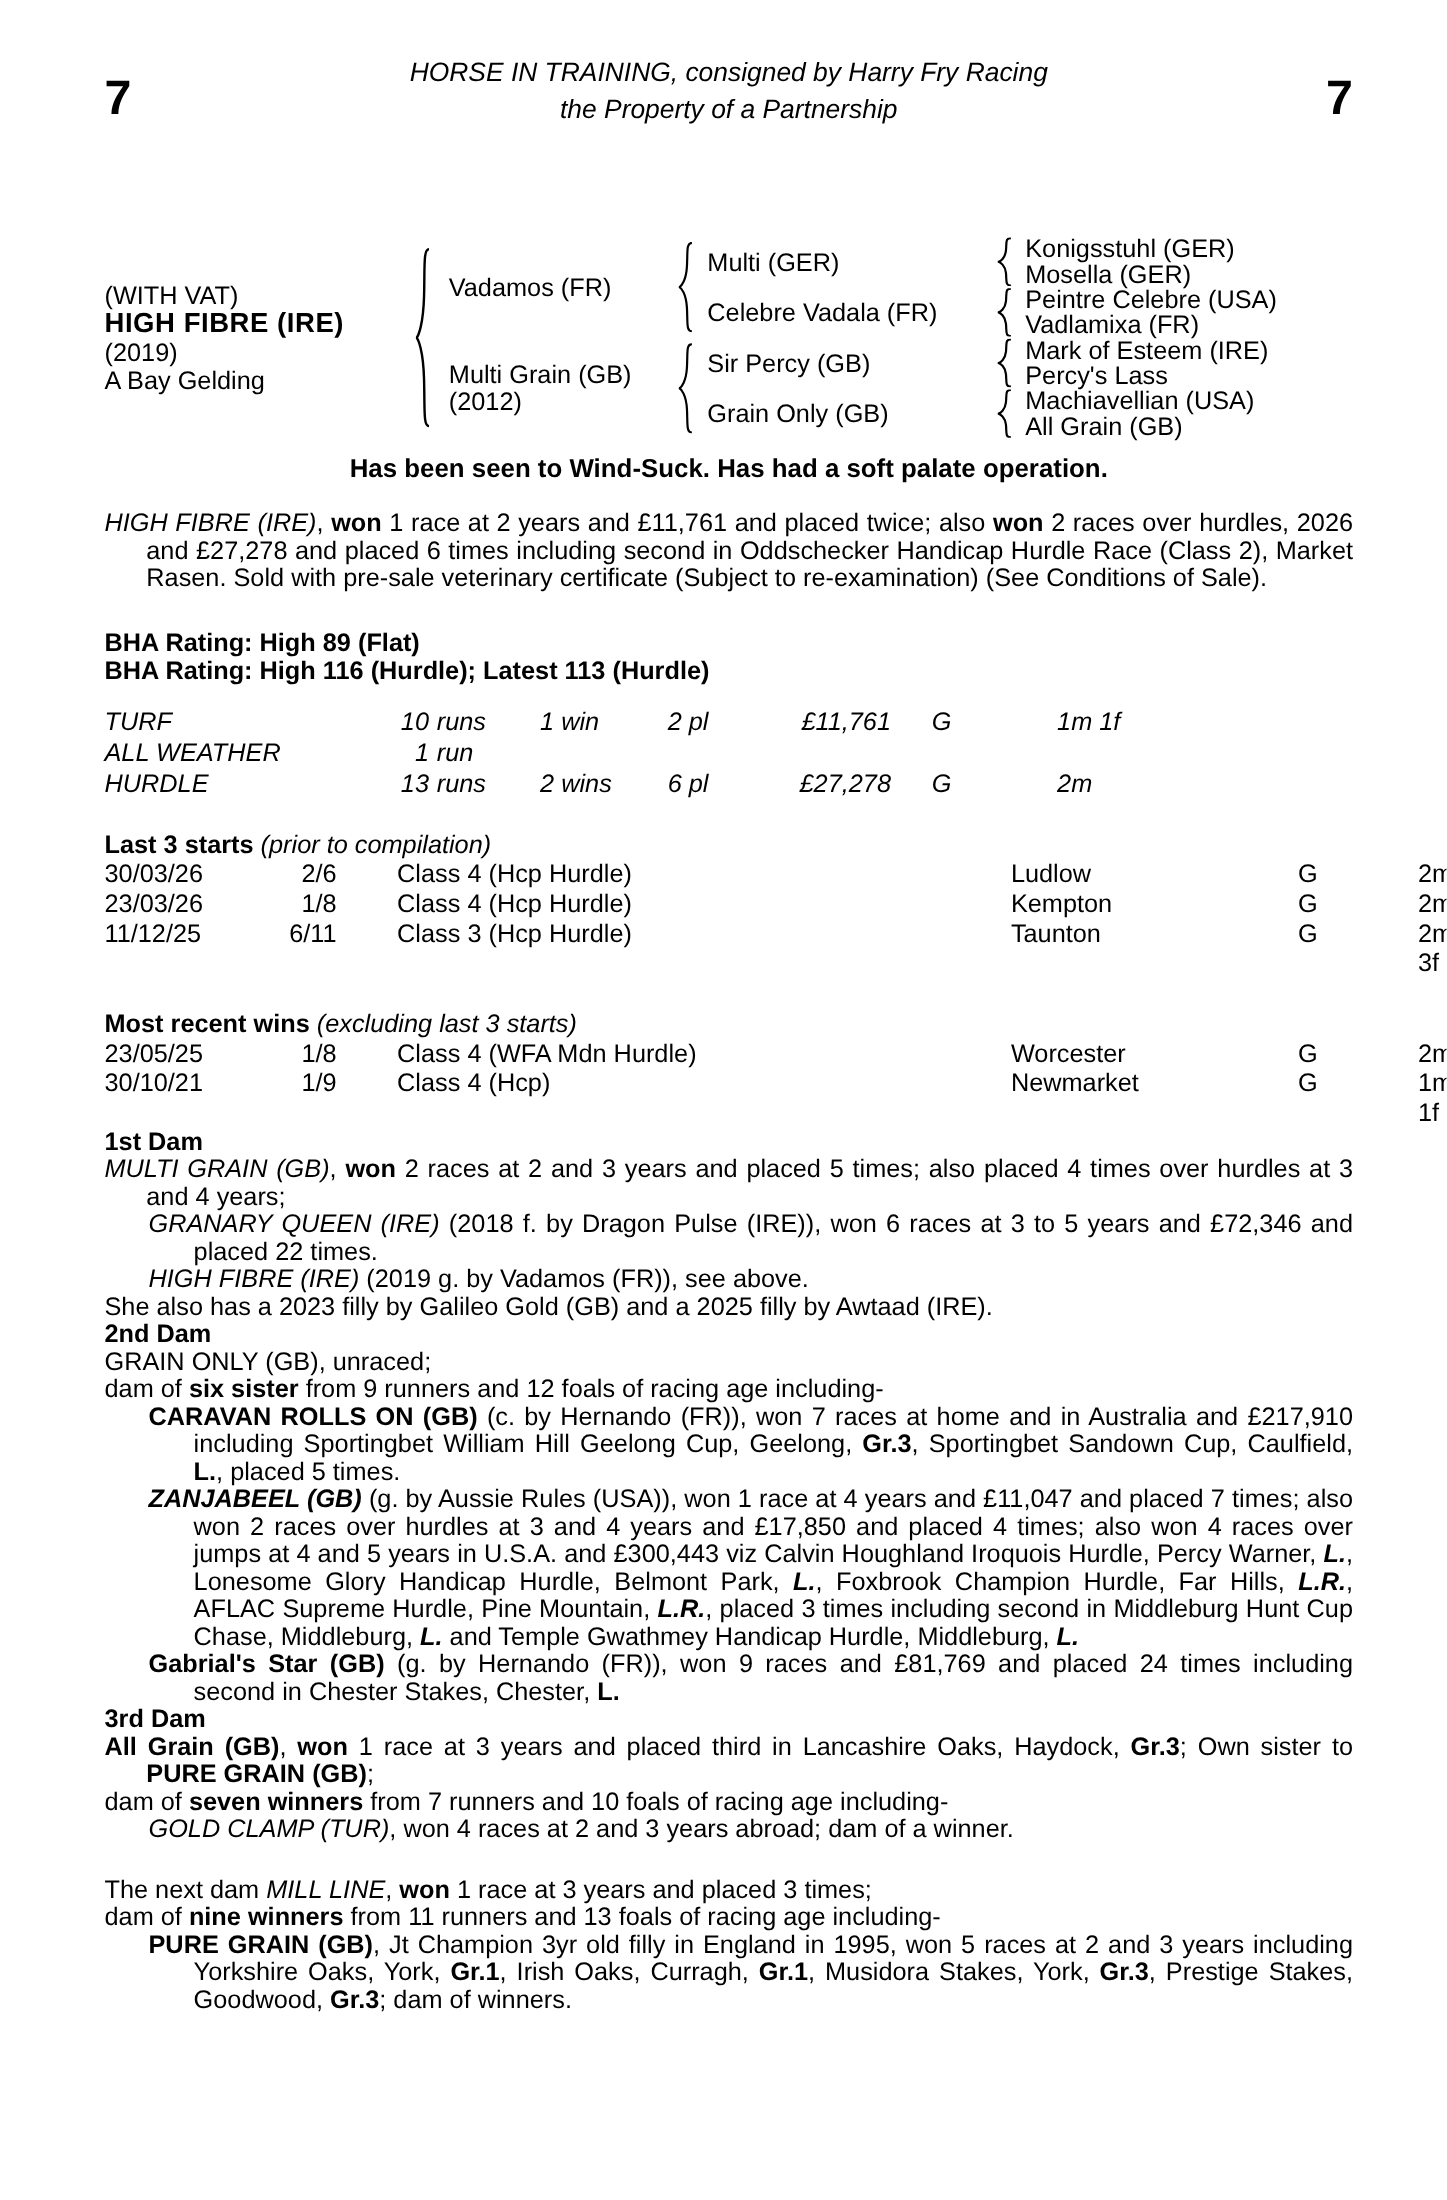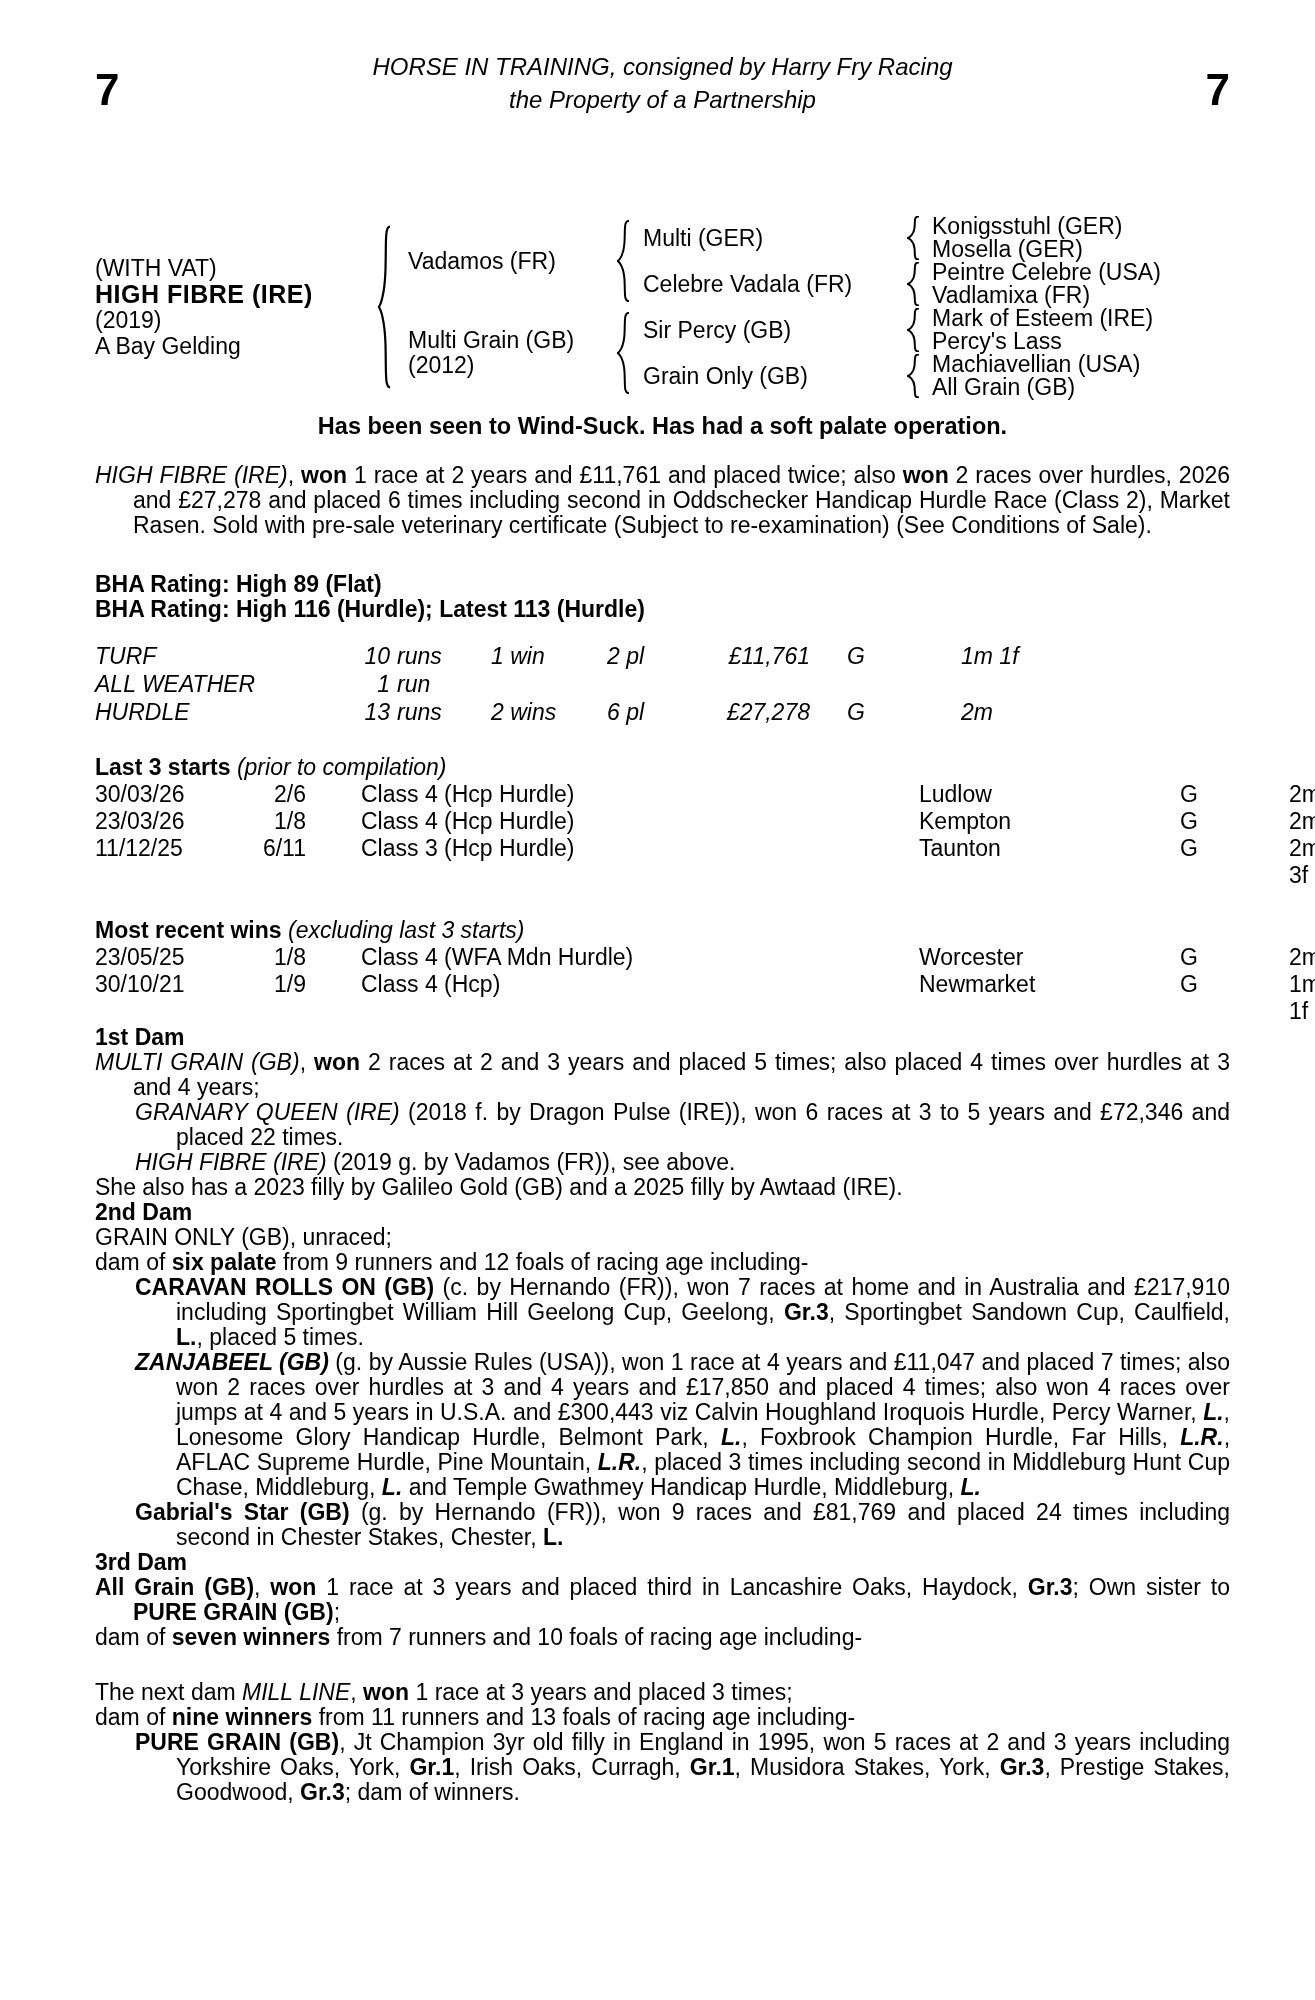--- a/index.html
+++ b/index.html
@@ -279,30 +279,31 @@
     <div class="dam-head">1st Dam</div>
     <p class="jp hang"><span class="st-i">MULTI GRAIN (GB)</span><span>, </span><span class="st-b">won</span><span> 2 races at 2 and 3 years and placed 5 times; also placed 4 times over hurdles at 3 and 4 years;</span></p>
     <p class="jp off1"><span class="st-i">GRANARY QUEEN (IRE)</span><span> (2018 f. by Dragon Pulse (IRE)), won 6 races at 3 to 5 years and £72,346 and placed 22 times.</span></p>
     <p class="off1"><span class="st-i">HIGH FIBRE (IRE)</span><span> (2019 g. by Vadamos (FR)), see above.</span></p>
     <p><span>She also has a 2023 filly by Galileo Gold (GB) and a 2025 filly by Awtaad (IRE).</span></p>
   </div>
 
   <div>
     <div class="dam-head">2nd Dam</div>
     <p><span>GRAIN ONLY (GB), unraced;</span></p>
-    <p><span>dam of </span><span class="st-b">six palate</span><span> from 9 runners and 12 foals of racing age including-</span></p>
+    <p><span>dam of </span><span class="st-b">six sister</span><span> from 9 runners and 12 foals of racing age including-</span></p>
     <p class="jp off1"><span class="st-b">CARAVAN ROLLS ON (GB)</span><span> (c. by Hernando (FR)), won 7 races at home and in Australia and £217,910 including Sportingbet William Hill Geelong Cup, Geelong, </span><span class="st-b">Gr.3</span><span>, Sportingbet Sandown Cup, Caulfield, </span><span class="st-b">L.</span><span>, placed 5 times.</span></p>
     <p class="jp off1"><span class="st-bi">ZANJABEEL (GB)</span><span> (g. by Aussie Rules (USA)), won 1 race at 4 years and £11,047 and placed 7 times; also won 2 races over hurdles at 3 and 4 years and £17,850 and placed 4 times; also won 4 races over jumps at 4 and 5 years in U.S.A. and £300,443 viz Calvin Houghland Iroquois Hurdle, Percy Warner, </span><span class="st-bi">L.</span><span>, Lonesome Glory Handicap Hurdle, Belmont Park, </span><span class="st-bi">L.</span><span>, Foxbrook Champion Hurdle, Far Hills, </span><span class="st-bi">L.R.</span><span>, AFLAC Supreme Hurdle, Pine Mountain, </span><span class="st-bi">L.R.</span><span>, placed 3 times including second in Middleburg Hunt Cup Chase, Middleburg, </span><span class="st-bi">L.</span><span> and Temple Gwathmey Handicap Hurdle, Middleburg, </span><span class="st-bi">L.</span></p>
     <p class="jp off1"><span class="st-b">Gabrial's Star (GB)</span><span> (g. by Hernando (FR)), won 9 races and £81,769 and placed 24 times including second in Chester Stakes, Chester, </span><span class="st-b">L.</span></p>
   </div>
 
   <div>
     <div class="dam-head">3rd Dam</div>
     <p class="jp hang"><span class="st-b">All Grain (GB)</span><span>, </span><span class="st-b">won</span><span> 1 race at 3 years and placed third in Lancashire Oaks, Haydock, </span><span class="st-b">Gr.3</span><span>; Own sister to </span><span class="st-b">PURE GRAIN (GB)</span><span>;</span></p>
     <p><span>dam of </span><span class="st-b">seven winners</span><span> from 7 runners and 10 foals of racing age including-</span></p>
+    <p class="off1"><span class="st-i">GOLD CLAMP (TUR)</span><span>, won 4 races at 2 and 3 years abroad; dam of a winner.</span></p>
   </div>
 
   <div class="nextdam">
     <p><span>The next dam </span><span class="st-i">MILL LINE</span><span>, </span><span class="st-b">won</span><span> 1 race at 3 years and placed 3 times;</span></p>
     <p><span>dam of </span><span class="st-b">nine winners</span><span> from 11 runners and 13 foals of racing age including-</span></p>
     <p class="jp off1"><span class="st-b">PURE GRAIN (GB)</span><span>, Jt Champion 3yr old filly in England in 1995, won 5 races at 2 and 3 years including Yorkshire Oaks, York, </span><span class="st-b">Gr.1</span><span>, Irish Oaks, Curragh, </span><span class="st-b">Gr.1</span><span>, Musidora Stakes, York, </span><span class="st-b">Gr.3</span><span>, Prestige Stakes, Goodwood, </span><span class="st-b">Gr.3</span><span>; dam of winners.</span></p>
   </div>
 
 </div>
 

